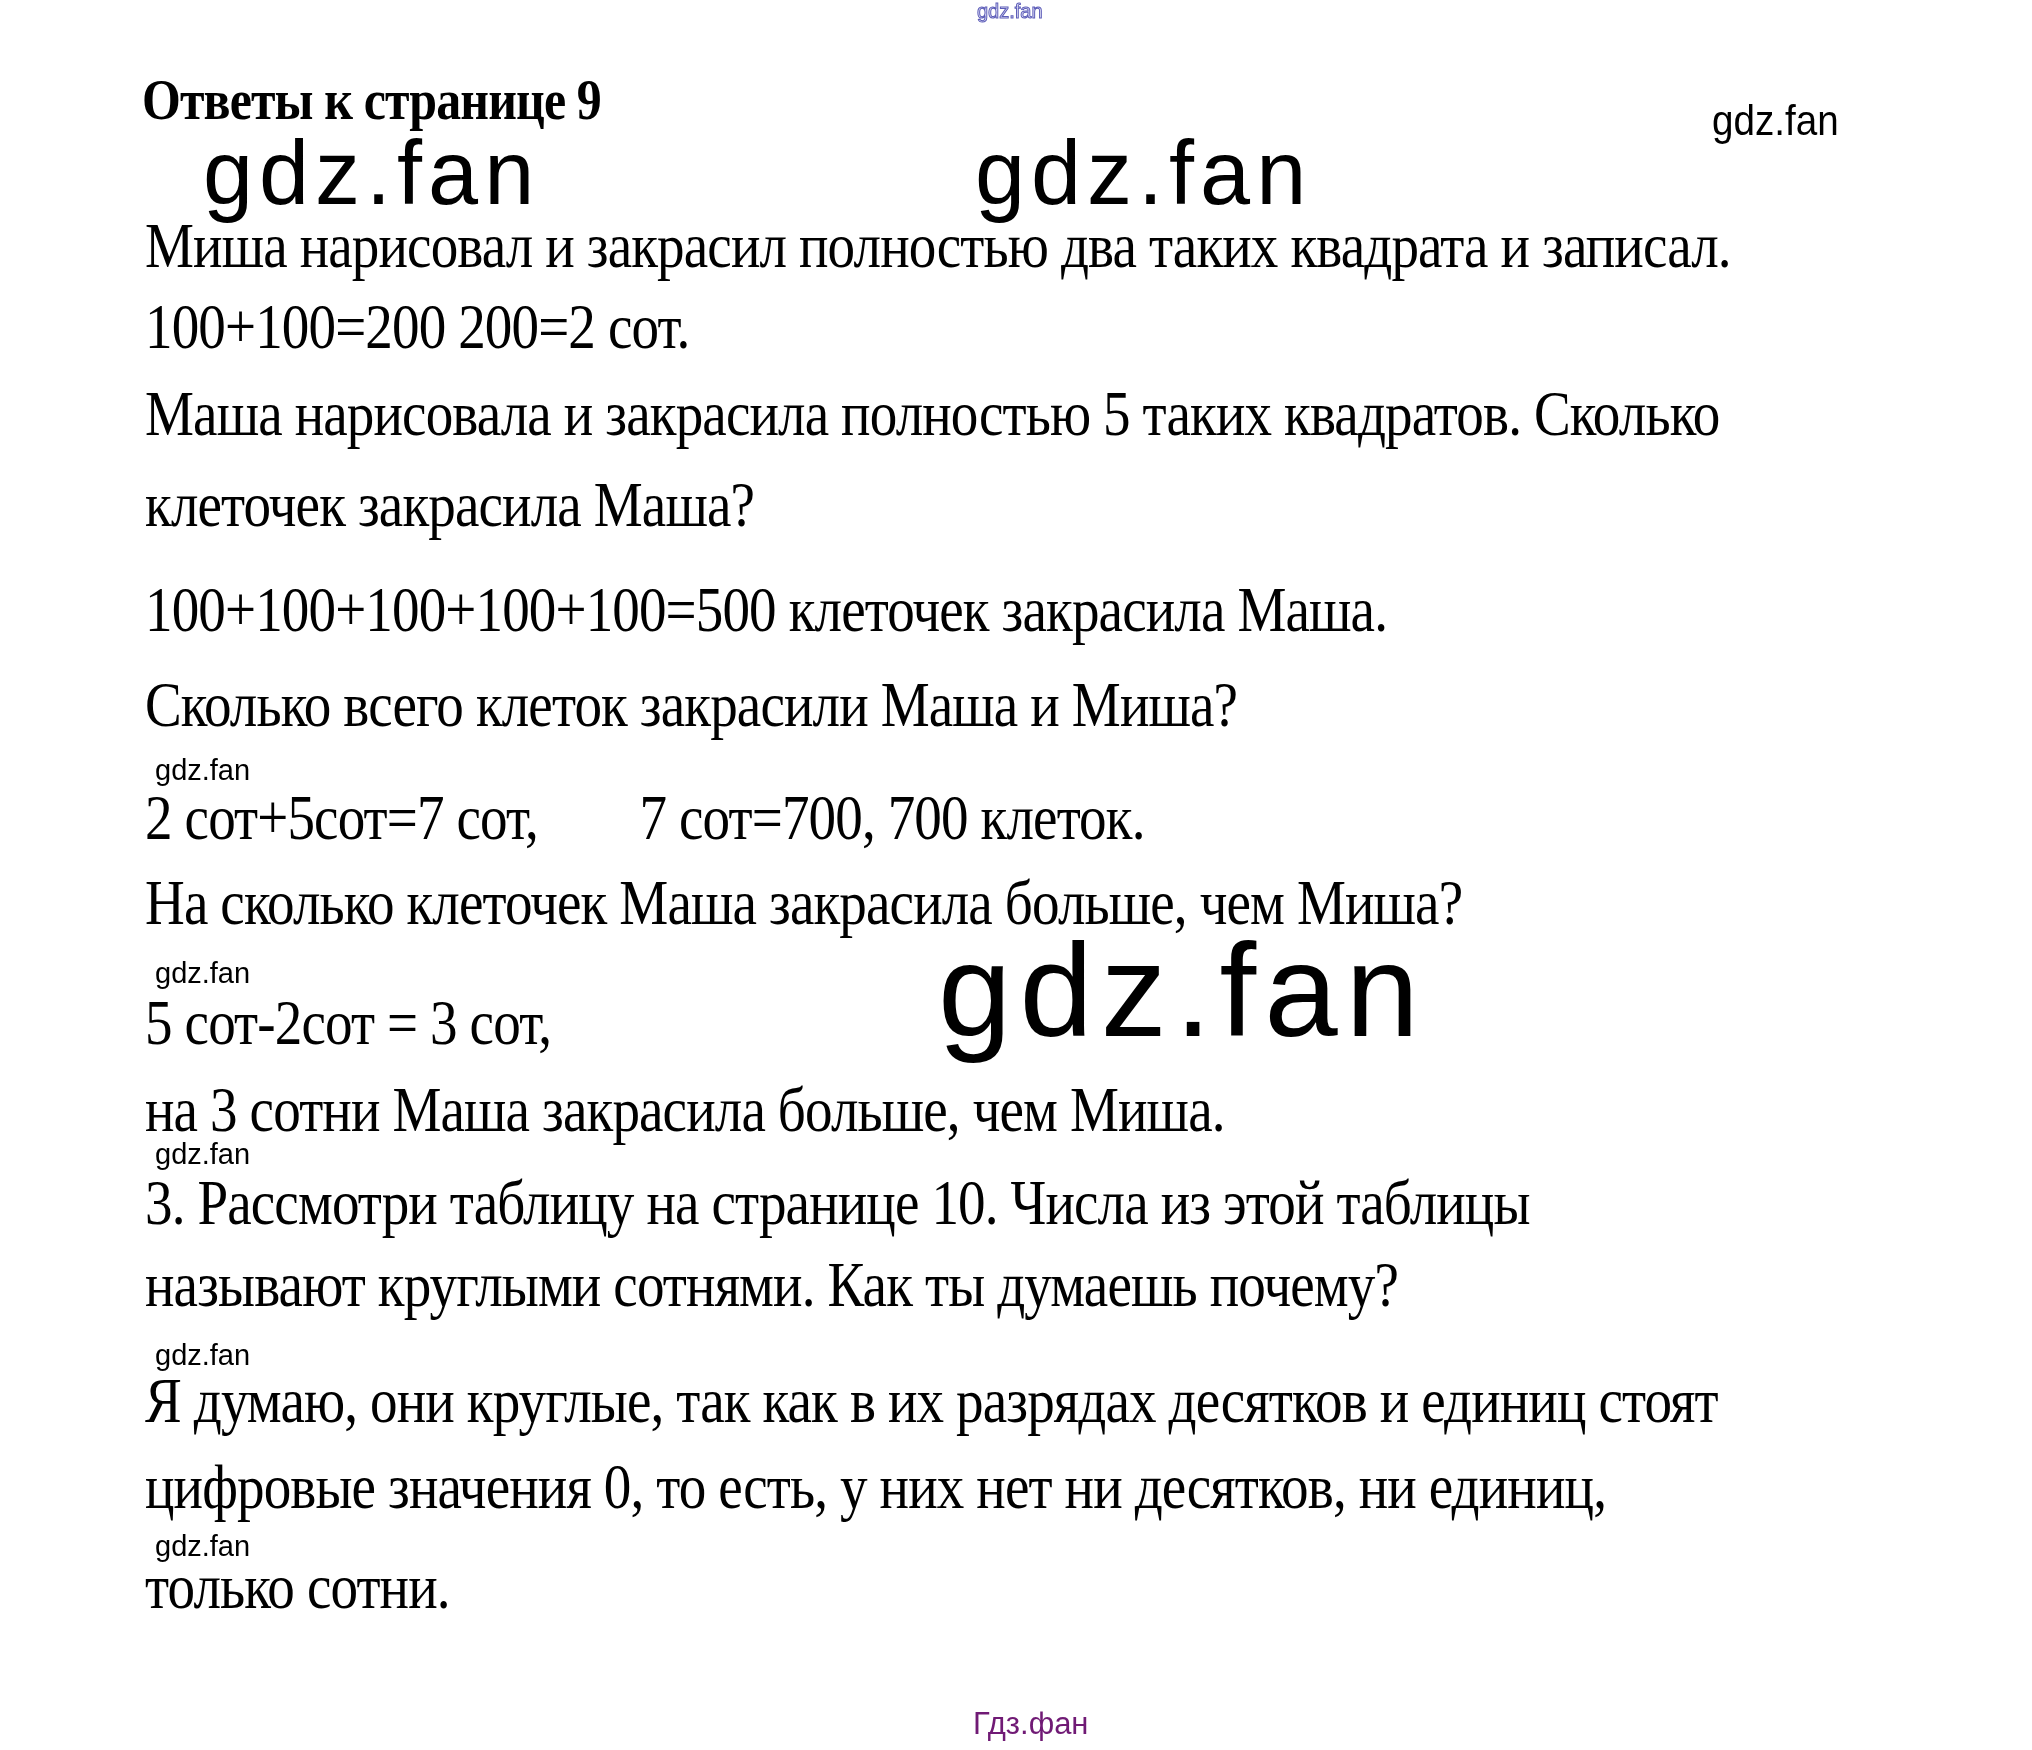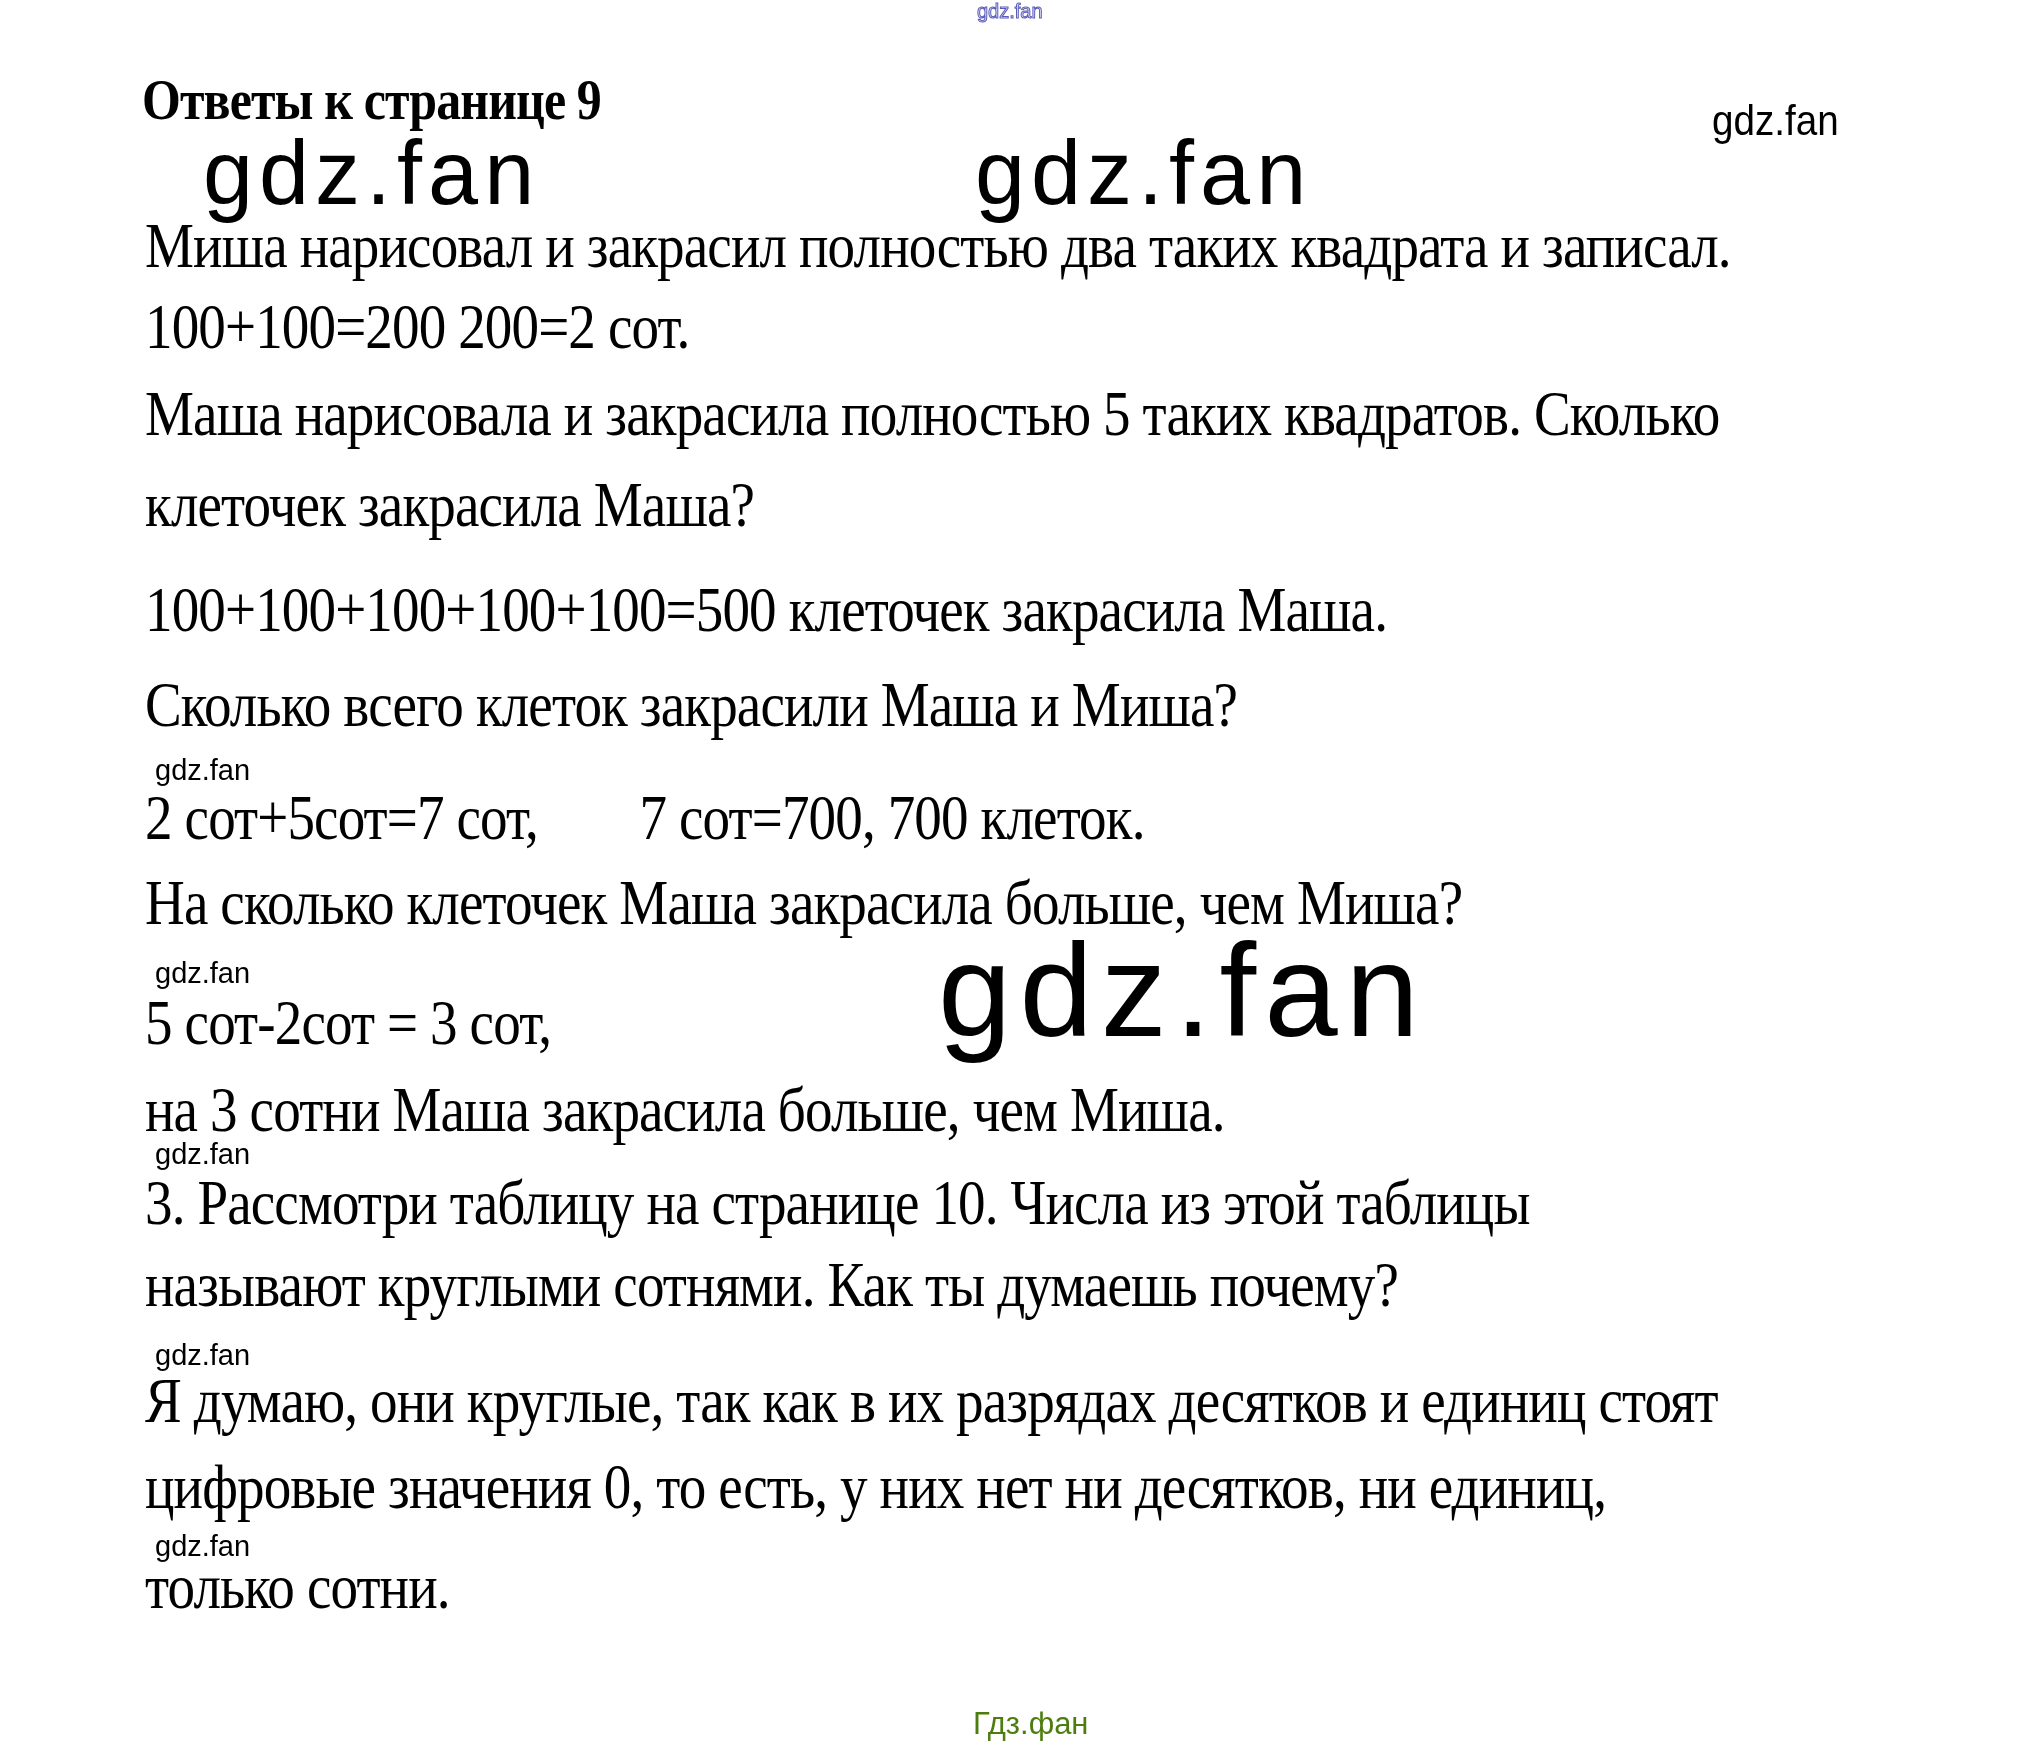--- a/index.html
+++ b/index.html
@@ -83,21 +83,21 @@
     -webkit-text-stroke: 1px #5c5cb8;
     white-space: nowrap;
   }
   .footer-mark {
     position: absolute;
     left: 973px;
     top: 1708px;
     font-family: "Liberation Sans", sans-serif;
     font-size: 31px;
     line-height: 1;
-    color: #4d7c0f;
+    color: #701a75;
     white-space: nowrap;
   }
 </style>
 </head>
 <body>
 
 <div class="page">
 
   <div class="wm-top-center">gdz.fan</div>
 

